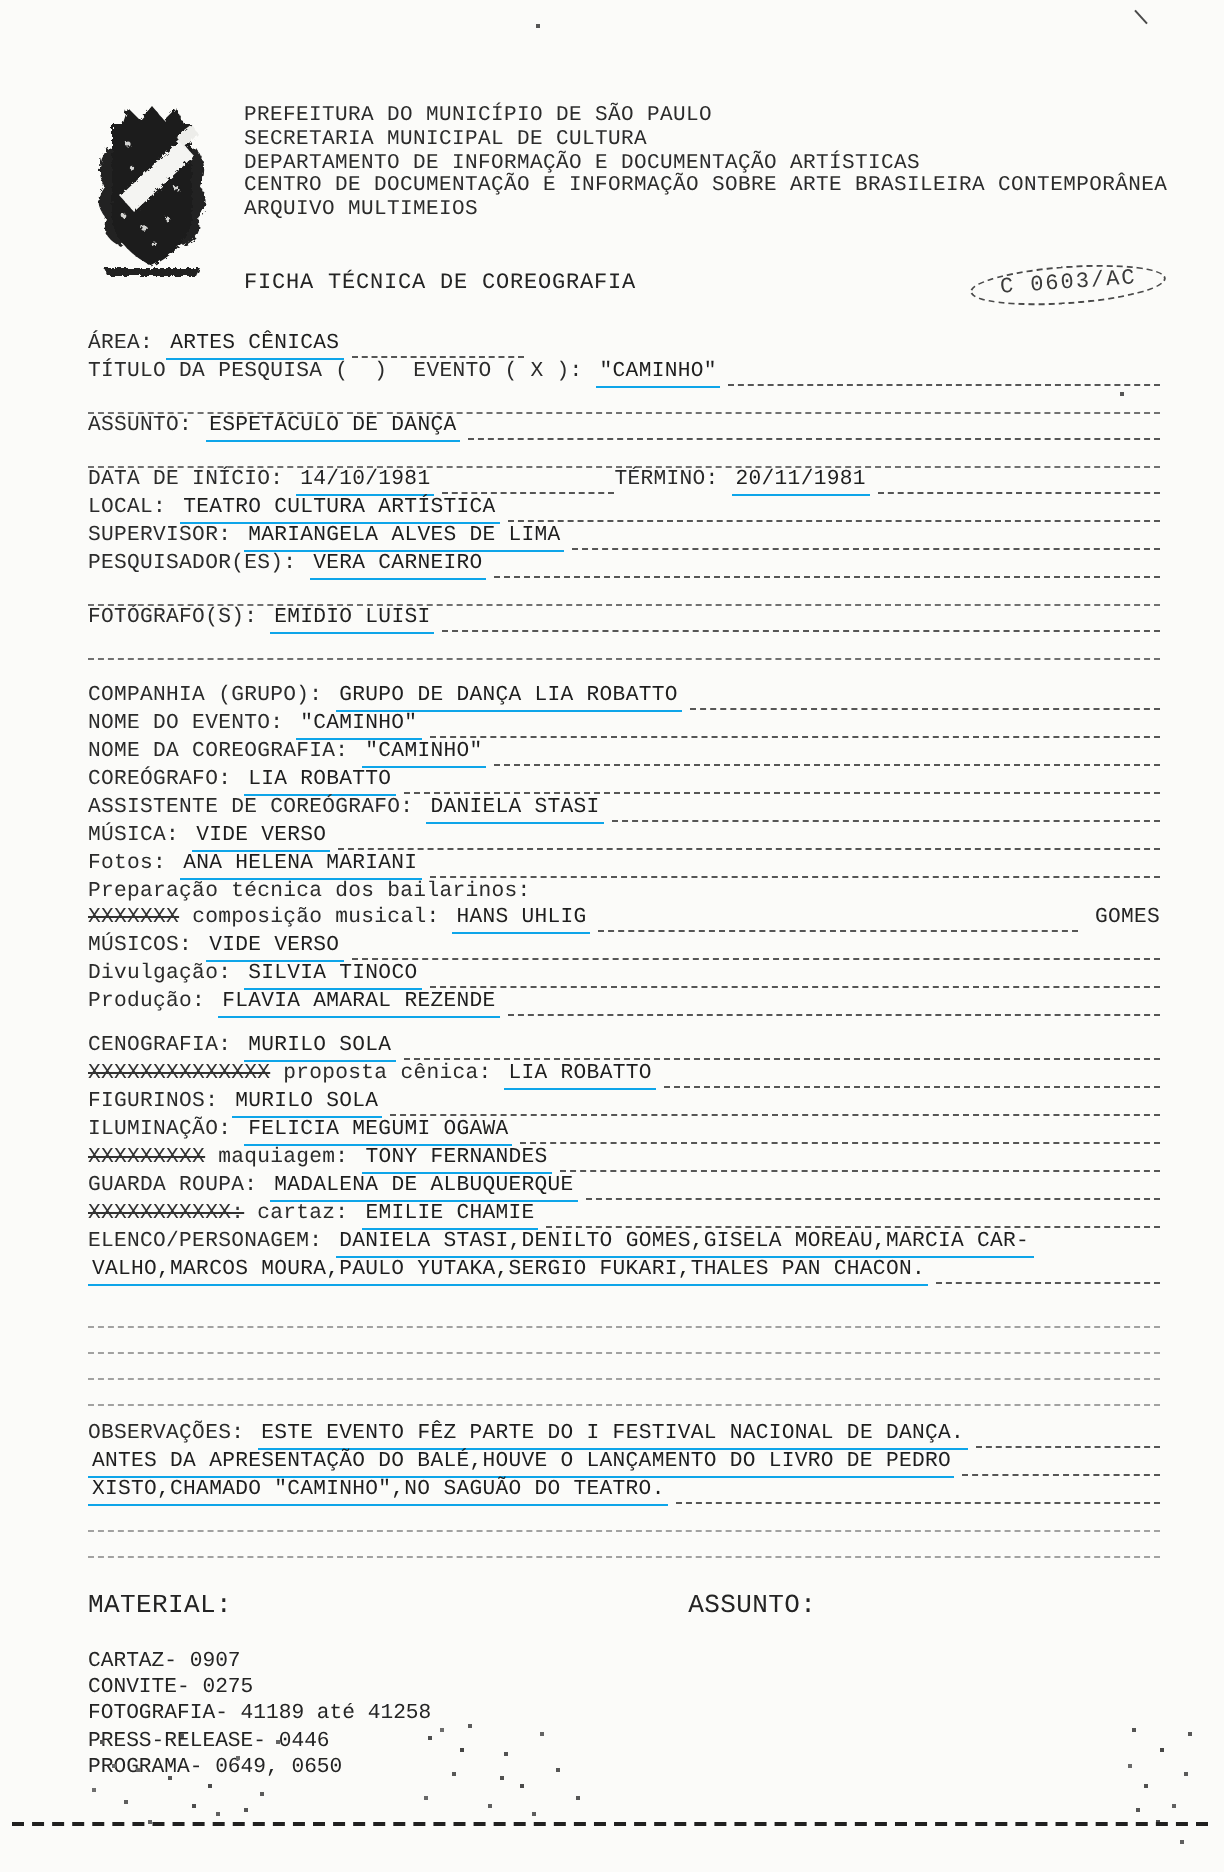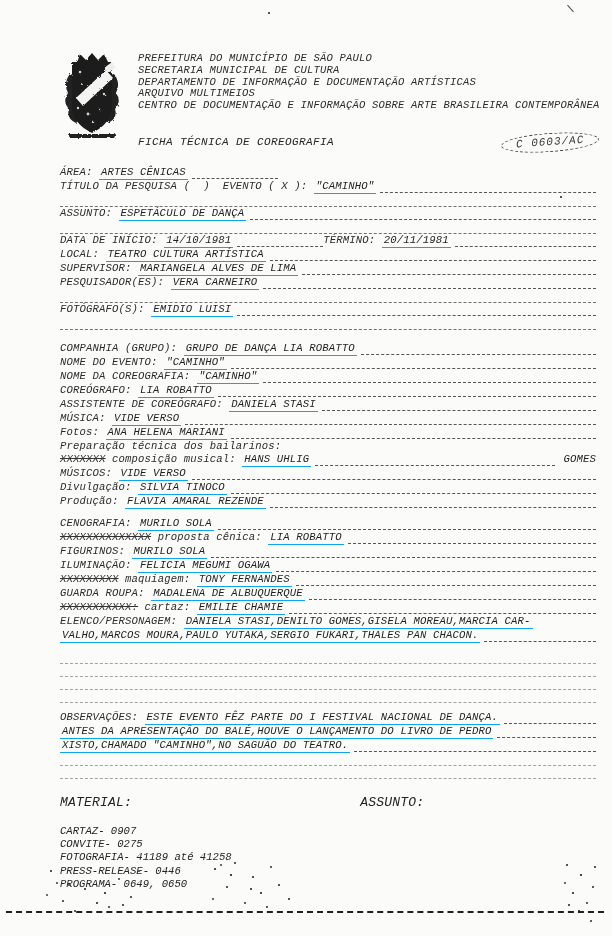--- a/index.html
+++ b/index.html
@@ -4,21 +4,21 @@
 <style>
   html,body{margin:0;padding:0;}
   .page{
     position:relative;
     width:612px;height:936px;
     background:#fbfbf9;
     overflow:hidden;
     font-family:"Liberation Mono","DejaVu Sans Mono",monospace;
     color:#242424;
   }
-  .content{position:absolute;left:60px;top:50px;width:536px;font-style:italic;}
+  .content{position:absolute;left:44px;top:50px;width:536px;}
   
   .header{display:flex;align-items:flex-start;}
   .crest{width:64px;flex:0 0 64px;}
   .head-right{margin-left:14px;padding-top:3px;flex:1;}
   .org-line{font-size:10.5px;line-height:11.8px;letter-spacing:.2px;white-space:pre;color:#2b2b2b;}
   .title-row{display:flex;align-items:center;margin-top:21px;justify-content:space-between;}
   .form-title{font-size:11px;letter-spacing:.4px;color:#242424;}
   .stamp{
     margin-left:74px;
     border:1.6px dashed #4a4a4a;
@@ -91,22 +91,22 @@
             </g>
             <path d="M8,84 h48 l-2,4 h-44 z" fill="#242424"></path>
           </g>
         </svg>
       </div>
       <div class="head-right">
         <div>
           <div class="org-line">PREFEITURA DO MUNICÍPIO DE SÃO PAULO</div>
           <div class="org-line">SECRETARIA MUNICIPAL DE CULTURA</div>
           <div class="org-line">DEPARTAMENTO DE INFORMAÇÃO E DOCUMENTAÇÃO ARTÍSTICAS</div>
+          <div class="org-line">CENTRO DE DOCUMENTAÇÃO E INFORMAÇÃO SOBRE ARTE BRASILEIRA CONTEMPORÂNEA</div>
           <div class="org-line">ARQUIVO MULTIMEIOS</div>
-          <div class="org-line">CENTRO DE DOCUMENTAÇÃO E INFORMAÇÃO SOBRE ARTE BRASILEIRA CONTEMPORÂNEA</div>
         </div>
         <div class="title-row">
           <span class="form-title">FICHA TÉCNICA DE COREOGRAFIA</span>
           <span class="stamp">C 0603/AC</span>
         </div>
       </div>
     </div>
 
     <div class="fields">
 

